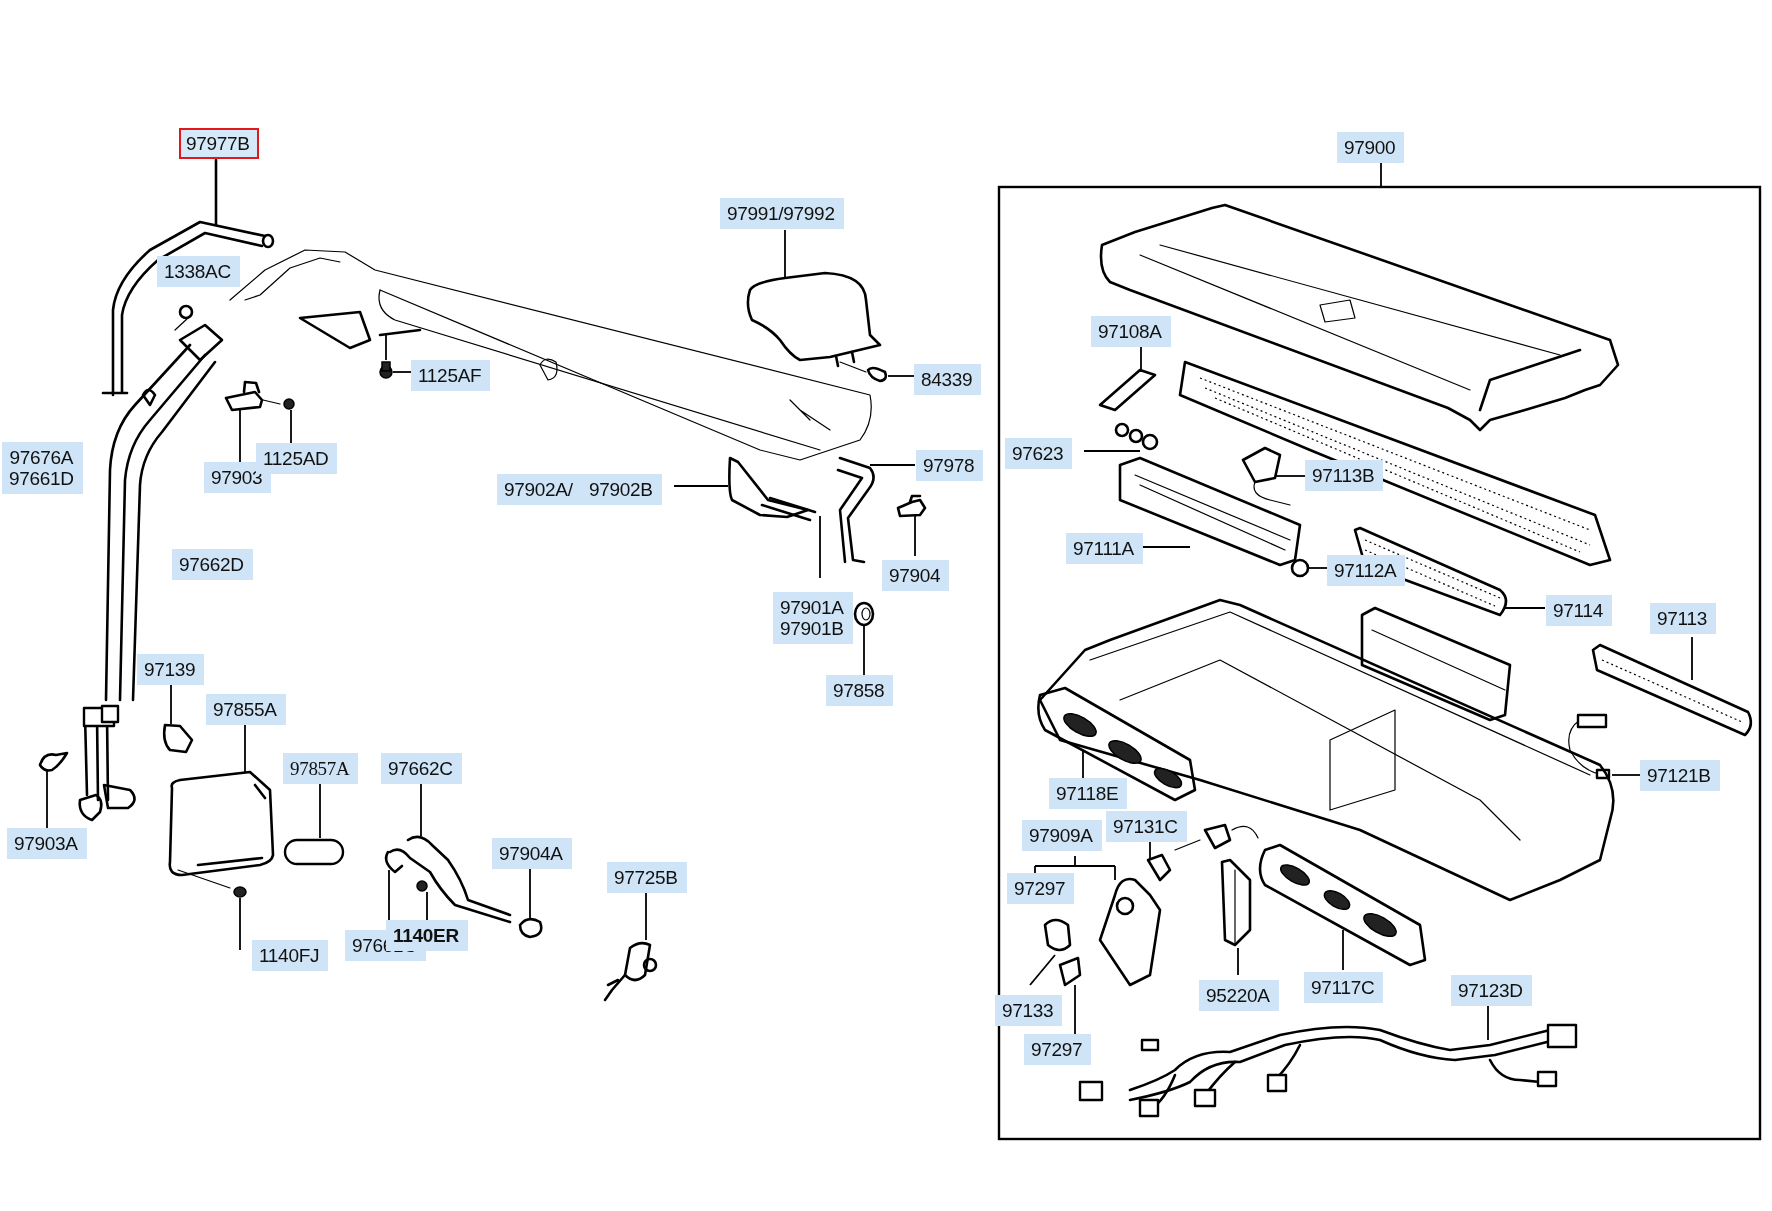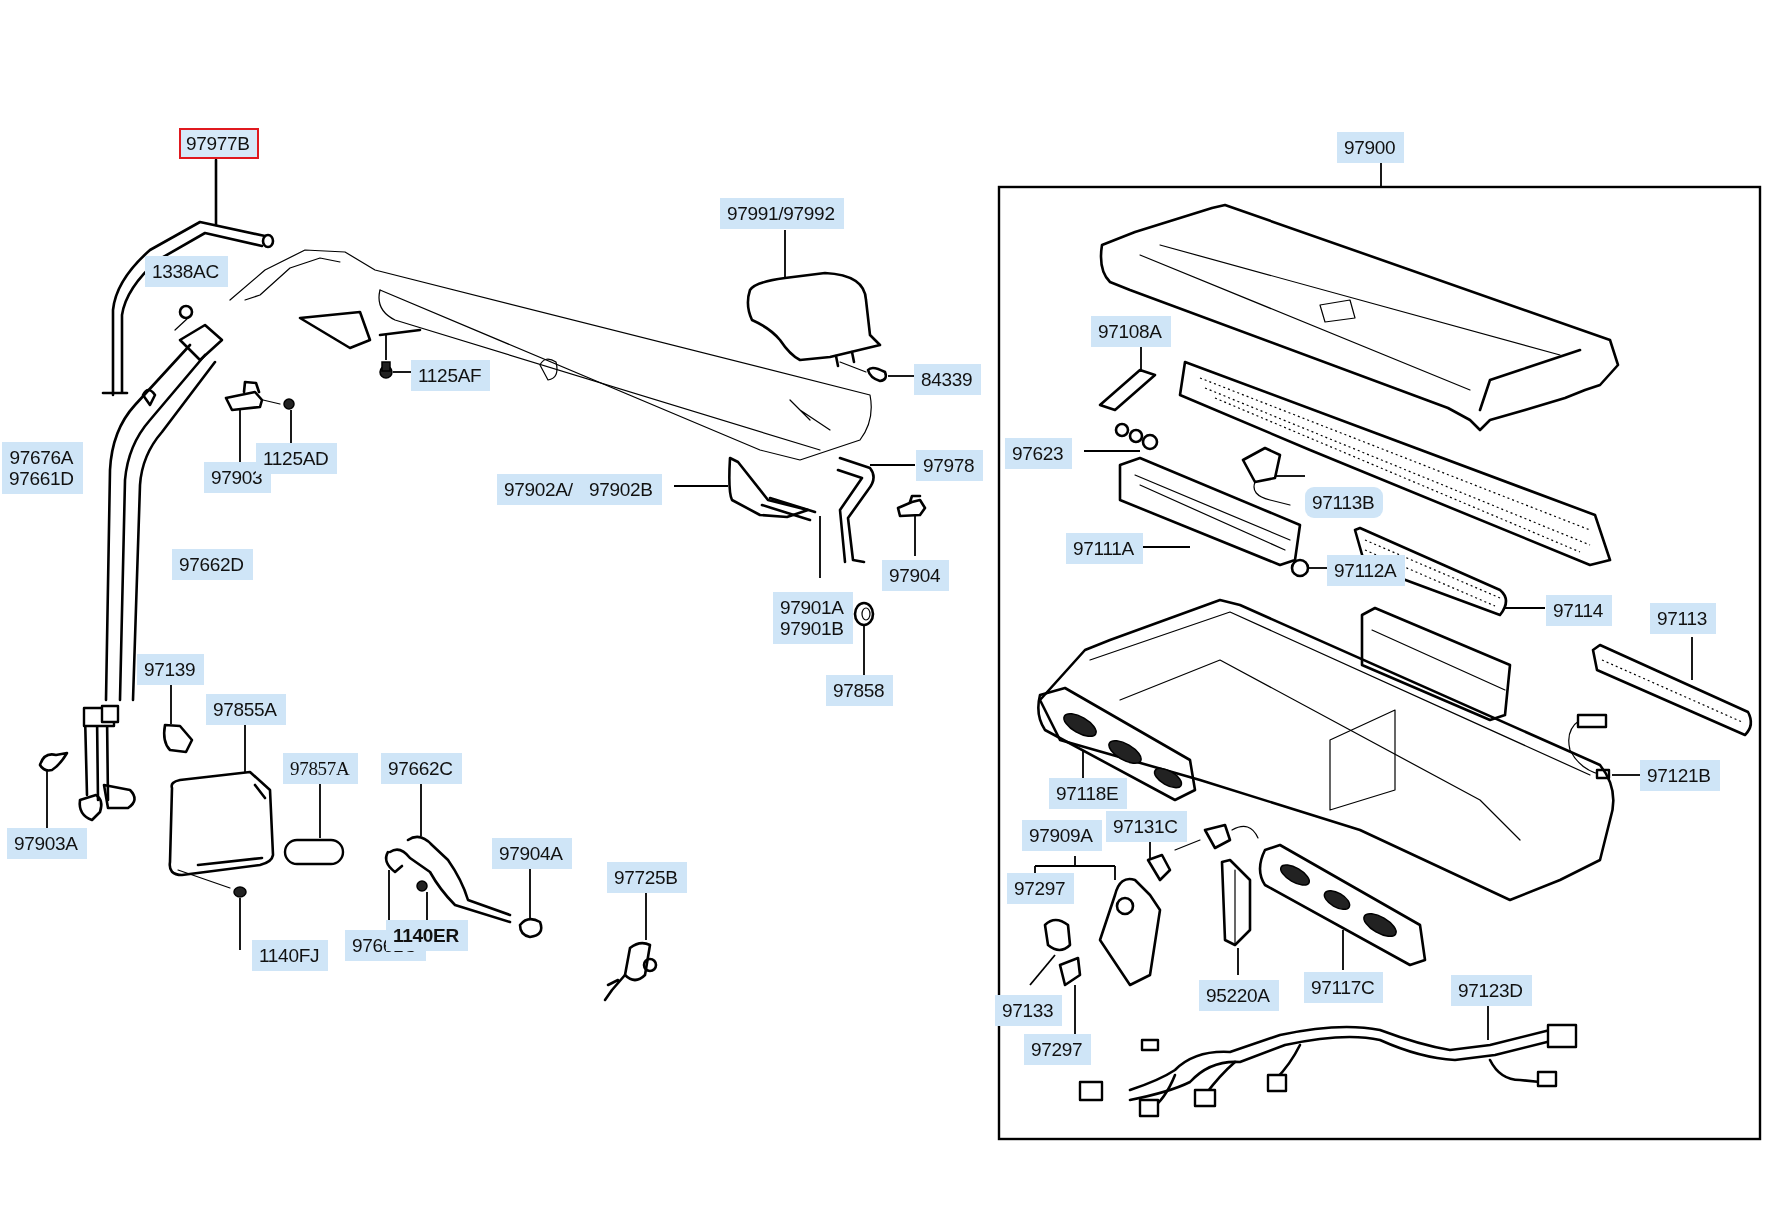--- a/index.html
+++ b/index.html
@@ -276,21 +276,21 @@
     <rect class="fillwhite" x="1538" y="1072" width="18" height="14"></rect>
     <rect class="fillwhite" x="1080" y="1082" width="22" height="18"></rect>
     <rect class="fillwhite" x="1140" y="1100" width="18" height="16"></rect>
     <rect class="fillwhite" x="1195" y="1090" width="20" height="16"></rect>
     <rect class="fillwhite" x="1268" y="1075" width="18" height="16"></rect>
     <rect class="fillwhite" x="1142" y="1040" width="16" height="10"></rect>
   </g>
 </svg>
 
 <div class="callout selected" style="left:179px;top:128px;">97977B</div>
-<div class="callout" style="left:145px;top:256px;">1338AC</div>
+<div class="callout" style="left:157px;top:256px;">1338AC</div>
 <div class="callout" style="left:411px;top:360px;">1125AF</div>
 <div class="callout" style="left:720px;top:198px;">97991/97992</div>
 <div class="callout" style="left:914px;top:364px;">84339</div>
 <div class="callout" style="left:204px;top:462px;">97903</div>
 <div class="callout" style="left:256px;top:443px;">1125AD</div>
 <div class="callout two-line" style="left:2px;top:442px;text-align:center;">97676A
 97661D</div>
 <div class="callout" style="left:497px;top:474px;">97902A/</div>
 <div class="callout" style="left:582px;top:474px;">97902B</div>
 <div class="callout" style="left:916px;top:450px;">97978</div>
@@ -306,21 +306,21 @@
 <div class="callout" style="left:7px;top:828px;">97903A</div>
 <div class="callout" style="left:492px;top:838px;">97904A</div>
 <div class="callout" style="left:607px;top:862px;">97725B</div>
 <div class="callout" style="left:345px;top:930px;">97661C</div>
 <div class="callout" style="left:386px;top:920px;font-weight:bold;">1140ER</div>
 <div class="callout" style="left:204px;top:940px;margin-left:48px;">1140FJ</div>
 
 <div class="callout" style="left:1337px;top:132px;">97900</div>
 <div class="callout" style="left:1091px;top:316px;">97108A</div>
 <div class="callout" style="left:1005px;top:438px;">97623</div>
-<div class="callout" style="left:1305px;top:487px;border-radius:9px;">97113B</div>
+<div class="callout" style="left:1305px;top:460px;">97113B</div>
 <div class="callout" style="left:1066px;top:533px;">97111A</div>
 <div class="callout" style="left:1327px;top:555px;">97112A</div>
 <div class="callout" style="left:1546px;top:595px;">97114</div>
 <div class="callout" style="left:1650px;top:603px;">97113</div>
 <div class="callout" style="left:1640px;top:760px;">97121B</div>
 <div class="callout" style="left:1049px;top:778px;">97118E</div>
 <div class="callout" style="left:1022px;top:820px;">97909A</div>
 <div class="callout" style="left:1106px;top:811px;">97131C</div>
 <div class="callout" style="left:1007px;top:873px;">97297</div>
 <div class="callout" style="left:1199px;top:980px;">95220A</div>

